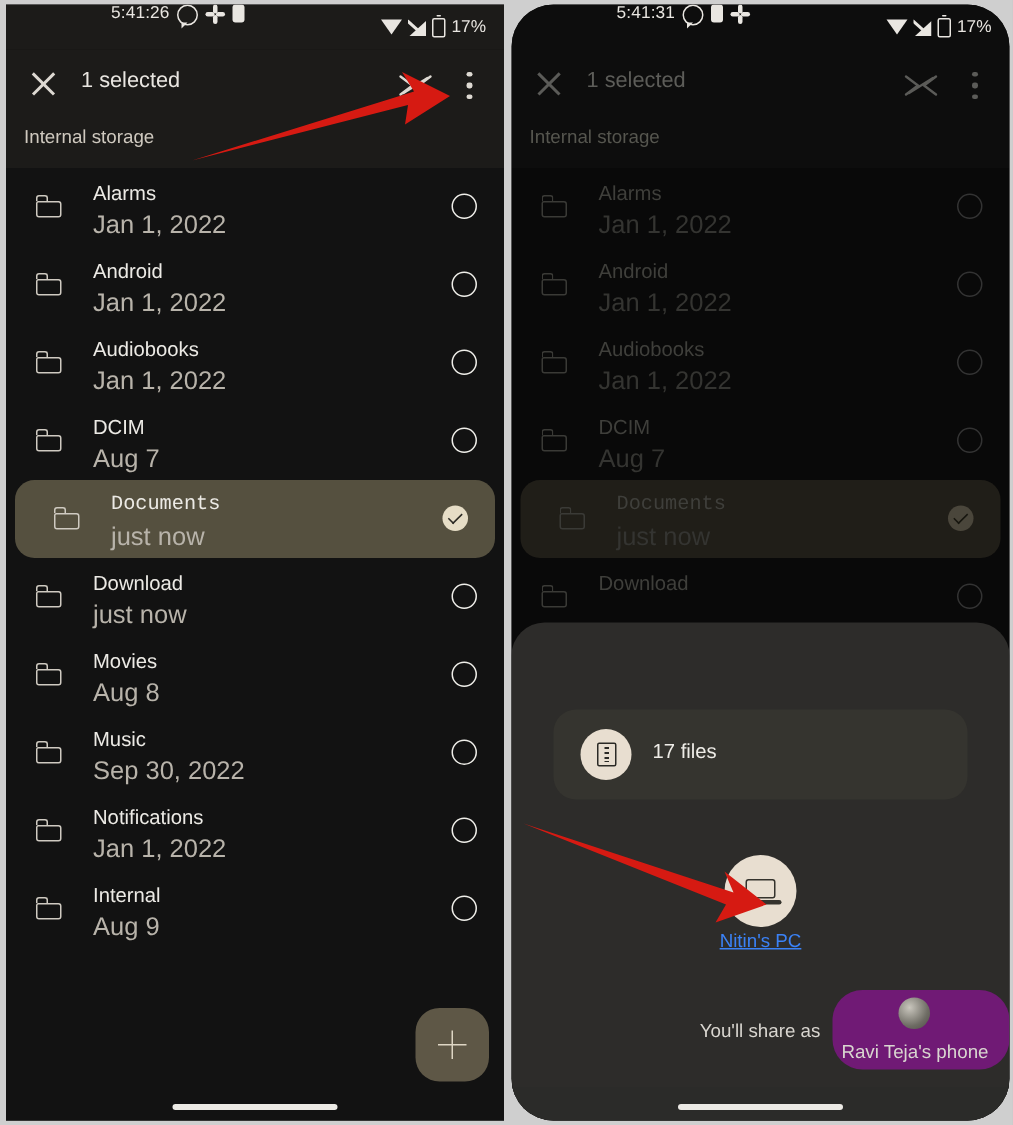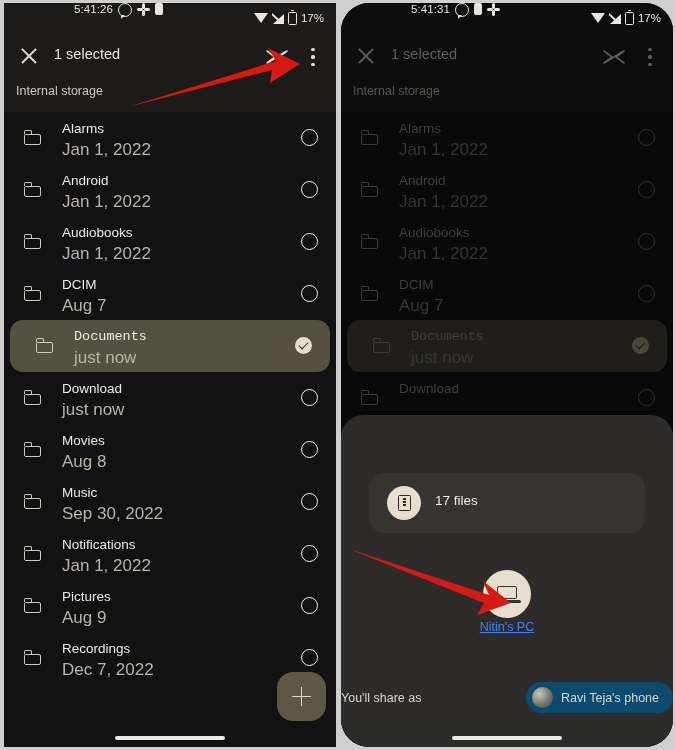--- a/index.html
+++ b/index.html
@@ -95,23 +95,23 @@
   .zipglyph:after{content:"";width:3px;height:10px;background:repeating-linear-gradient(#2b2a26 0 1.6px,transparent 1.6px 3.2px);}
   .files-txt{position:absolute;left:66px;top:20px;color:#eeece7;font-size:13.5px;}
 
   .device{position:absolute;left:0;right:0;top:155px;text-align:center;}
   .device-ic{width:48px;height:48px;border-radius:50%;background:#e8ded0;margin:0 auto;display:flex;align-items:center;justify-content:center;}
   .laptop{width:24px;height:17px;position:relative;}
   .laptop b{position:absolute;left:2px;top:0;width:20px;height:13px;border:1.7px solid #35332d;border-radius:2px;box-sizing:border-box;}
   .laptop i{position:absolute;left:-2px;bottom:0;width:28px;height:2.4px;background:#35332d;border-radius:2px;}
   .device-nm{margin-top:2px;color:#3b82f6;font-size:12.5px;text-decoration:underline;}
 
-  .shareas{position:absolute;left:0;right:0;bottom:34px;display:flex;align-items:center;justify-content:space-between;gap:8px;}
+  .shareas{position:absolute;left:0;right:0;bottom:34px;display:flex;align-items:center;justify-content:flex-end;gap:8px;}
   .shareas .lbl{color:#d9d6d0;font-size:12.5px;}
-  .shareas .chip{display:flex;align-items:center;gap:8px;background:#0c4a6e;border-radius:20px;padding:5px 14px 5px 6px;}
+  .shareas .chip{display:flex;align-items:center;gap:8px;background:#701a75;border-radius:20px;padding:5px 14px 5px 6px;flex-direction:column;}
   .avatar{width:21px;height:21px;border-radius:50%;background:radial-gradient(circle at 35% 32%,#c9c6bd,#6e6c64 62%,#4c4a44);}
   .shareas .who{color:#d9d6d0;font-size:12.5px;}
 
   
   .arrow{position:absolute;pointer-events:none;}
 </style>
 </head>
 <body>
 
 <div class="stage">
@@ -239,31 +239,22 @@
           </div>
           <div class="nm">Notifications</div>
           <div class="dt">Jan 1, 2022</div>
           <div class="chk"></div>
         </div>
         <div class="row">
           <div class="fold">
             <b></b>
             <i></i>
           </div>
-          <div class="nm">Pictures</div>
+          <div class="nm">Internal</div>
           <div class="dt">Aug 9</div>
-          <div class="chk"></div>
-        </div>
-        <div class="row">
-          <div class="fold">
-            <b></b>
-            <i></i>
-          </div>
-          <div class="nm">Recordings</div>
-          <div class="dt">Dec 7, 2022</div>
           <div class="chk"></div>
         </div>
       </div>
 
     <div class="fab"></div>
 
     <div class="navbar">
       <div class="navhandle"></div>
     </div>
 

